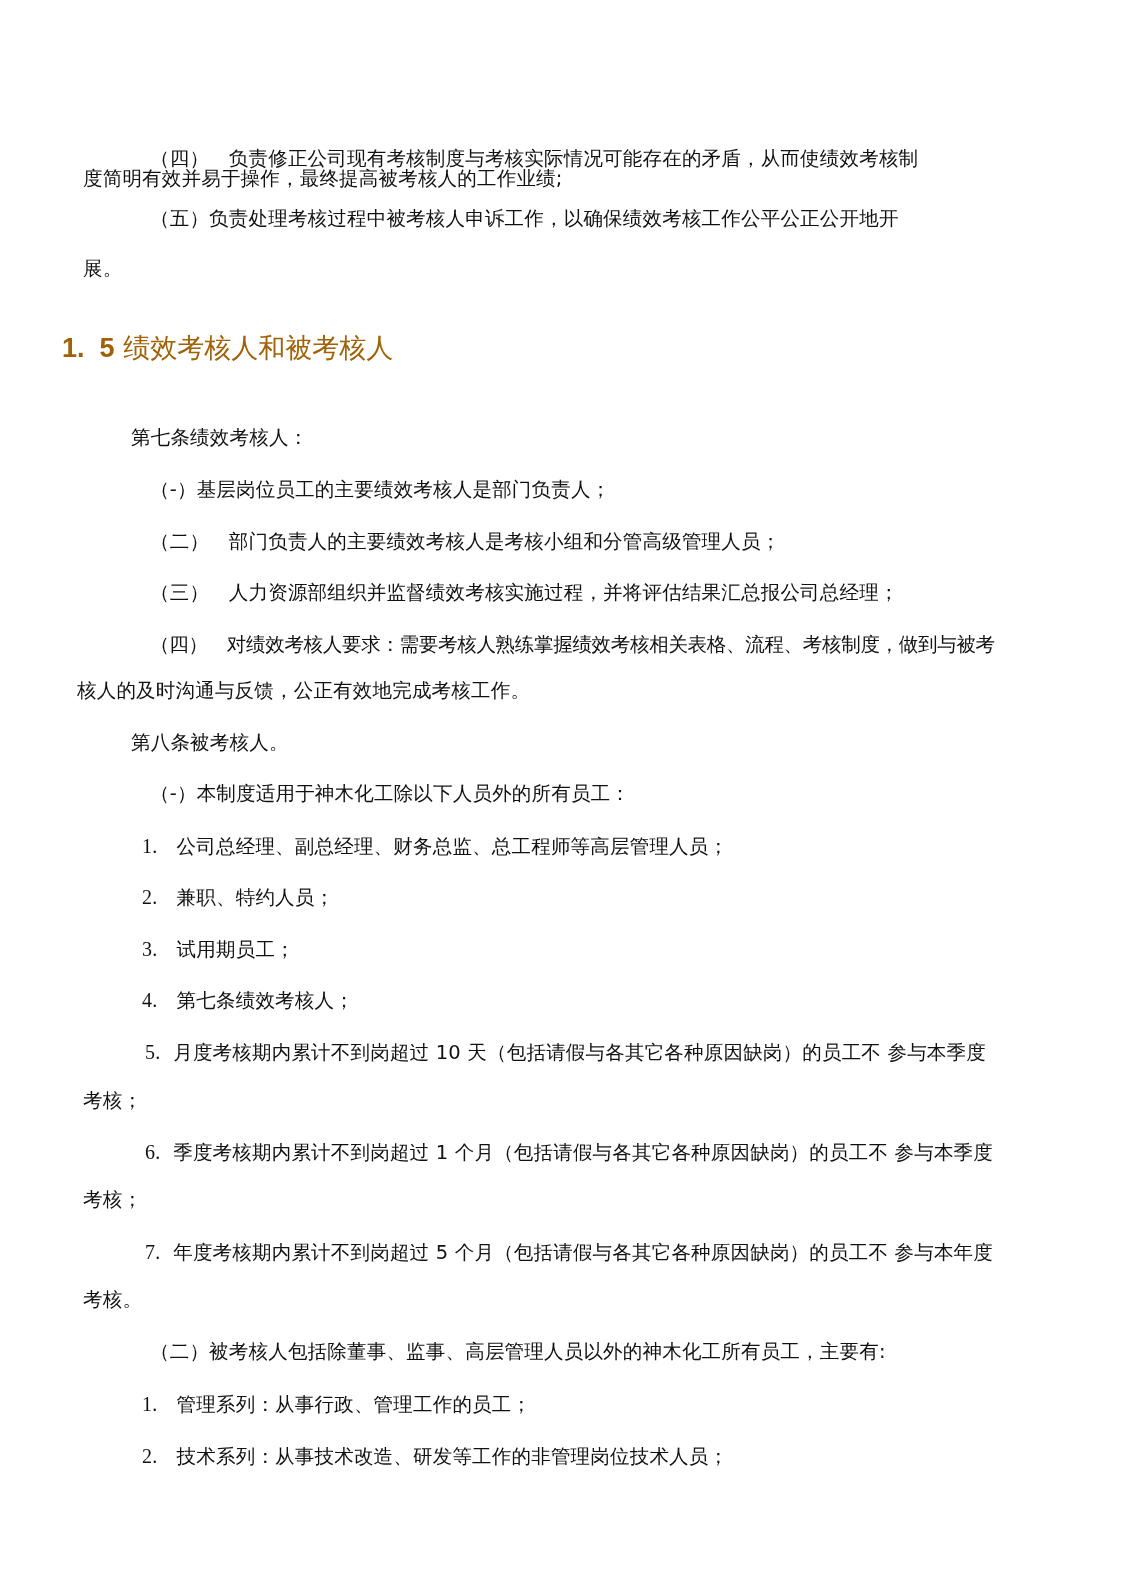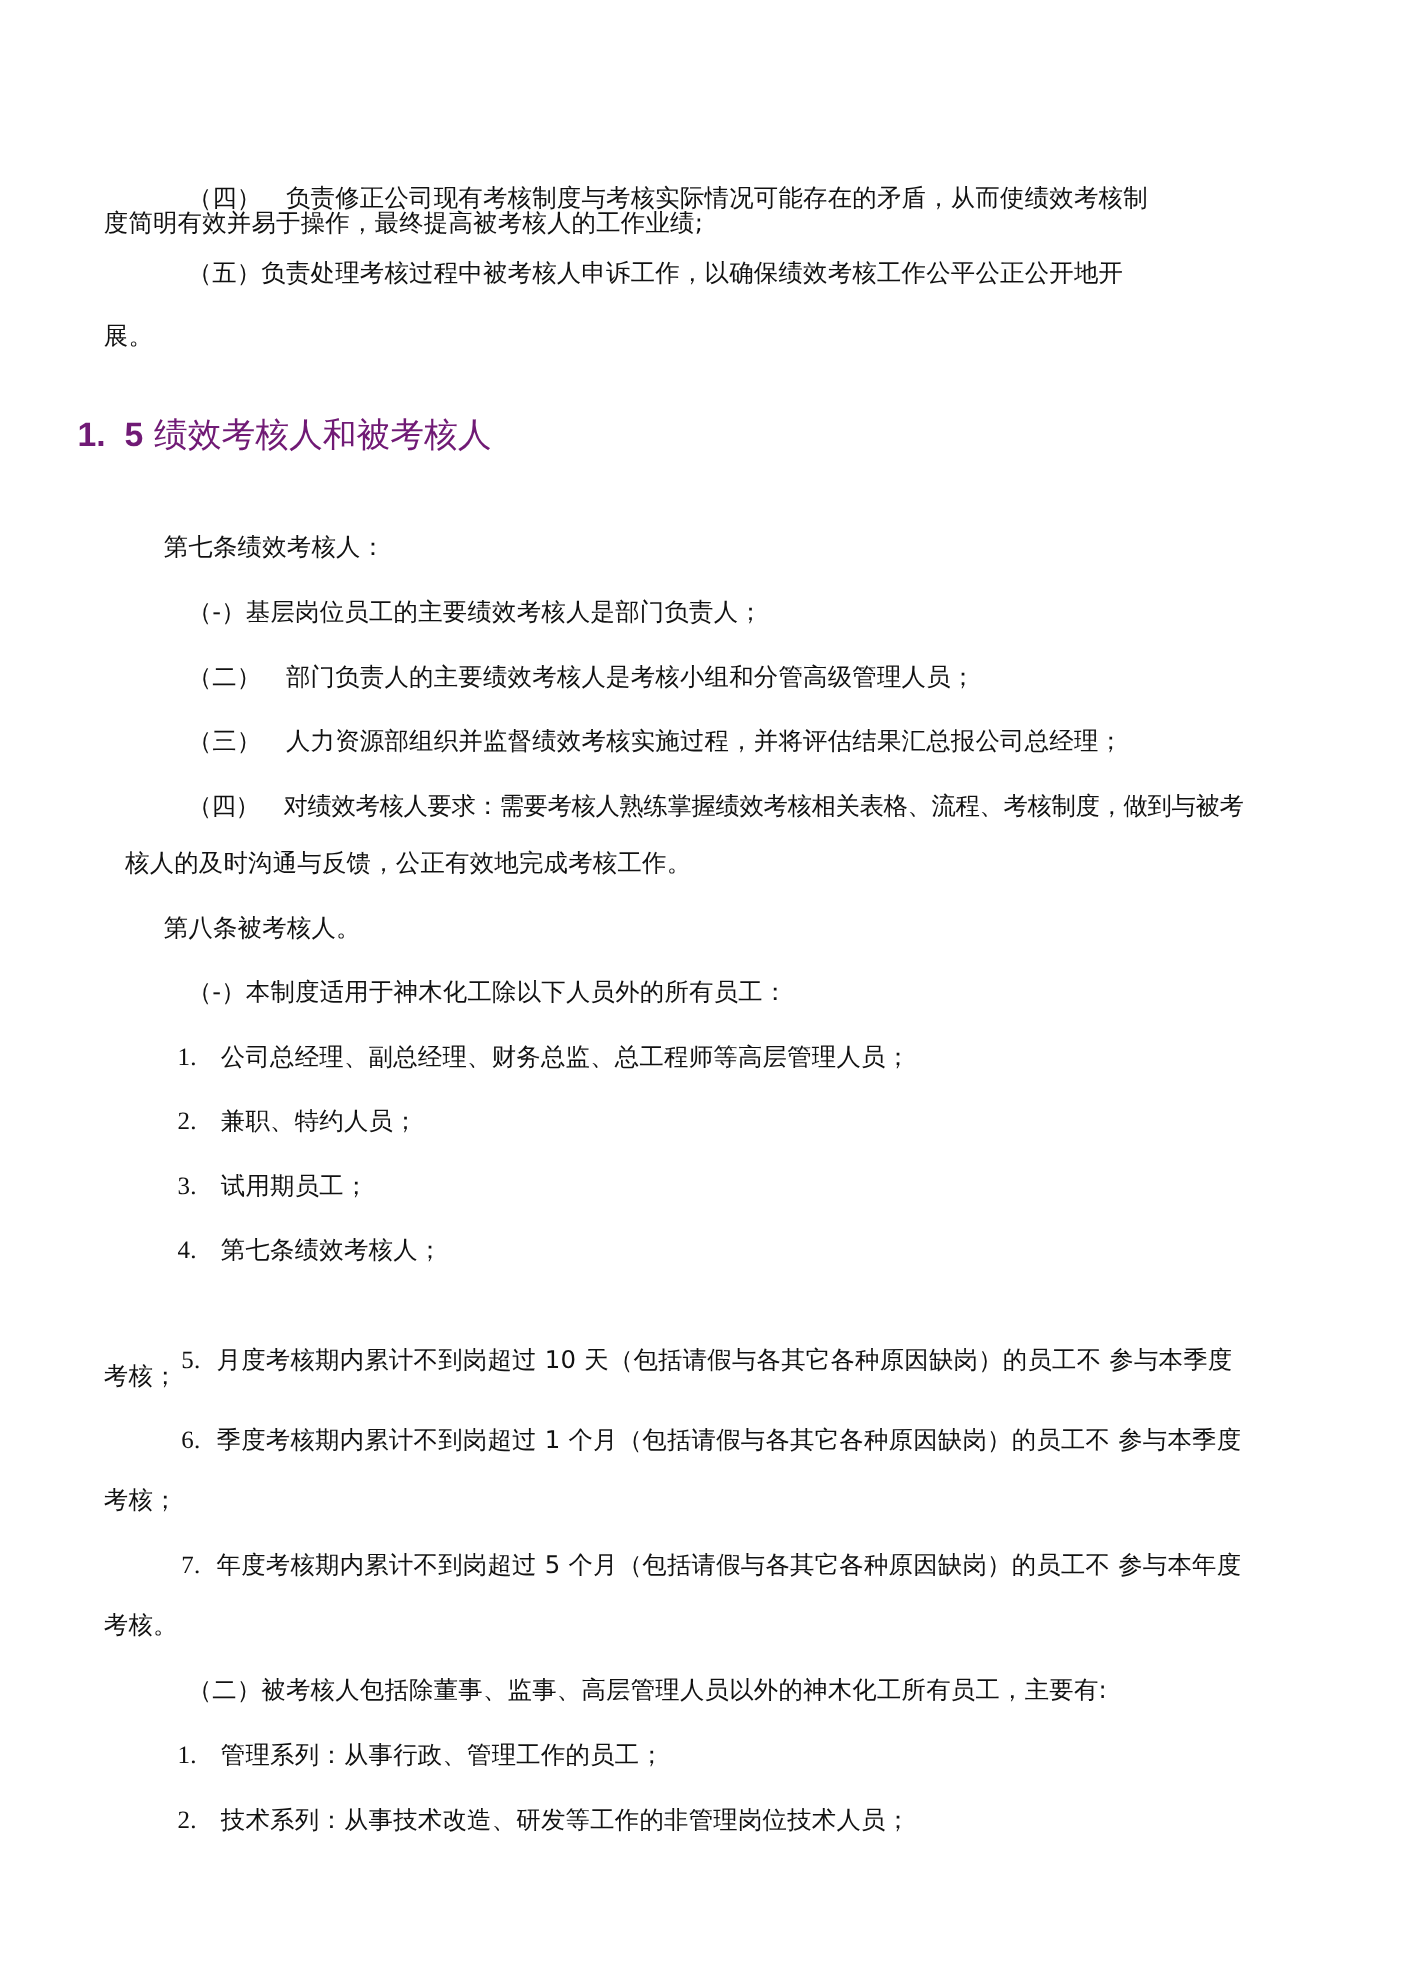--- a/index.html
+++ b/index.html
@@ -20,21 +20,21 @@
     font-size: 19.5px;
     line-height: 26px;
     white-space: nowrap;
     letter-spacing: 0.2px;
   }
   .heading {
     position: absolute;
     font-size: 27px;
     line-height: 34px;
     white-space: nowrap;
-    color: #701a75;
+    color: #a16207;
   }
   .heading .num {
     font-family: "Liberation Sans", sans-serif;
     font-weight: bold;
   }
   .serif-num {
     font-family: "Liberation Serif", serif;
     font-size: 20px;
   }
 </style>
@@ -49,38 +49,38 @@
 <div class="heading" style="left:62px; top:331px;">
   <span class="num" style="white-space:pre;">1.  5</span>
   <span>绩效考核人和被考核人</span>
 </div>
 
 <div class="line" style="left:131px; top:425px;">第七条绩效考核人：</div>
 <div class="line" style="left:150px; top:477px;">（-）基层岗位员工的主要绩效考核人是部门负责人；</div>
 <div class="line" style="left:150px; top:529px;">（二）　部门负责人的主要绩效考核人是考核小组和分管高级管理人员；</div>
 <div class="line" style="left:150px; top:580px;">（三）　人力资源部组织并监督绩效考核实施过程，并将评估结果汇总报公司总经理；</div>
 <div class="line" style="left:150px; top:632px; letter-spacing:-0.3px;">（四）　对绩效考核人要求：需要考核人熟练掌握绩效考核相关表格、流程、考核制度，做到与被考</div>
-<div class="line" style="left:100px; top:678px;text-align:center;">核人的及时沟通与反馈，公正有效地完成考核工作。</div>
+<div class="line" style="left:77px; top:678px;text-align:center;">核人的及时沟通与反馈，公正有效地完成考核工作。</div>
 
 <div class="line" style="left:131px; top:730px;">第八条被考核人。</div>
 <div class="line" style="left:150px; top:781px;">（-）本制度适用于神木化工除以下人员外的所有员工：</div>
 
 <div class="line" style="left:142px; top:833px;">
   <span class="serif-num">1.</span>&nbsp;&nbsp;&nbsp;<span>公司总经理、副总经理、财务总监、总工程师等高层管理人员；</span>
 </div>
 <div class="line" style="left:142px; top:884px;">
   <span class="serif-num">2.</span>&nbsp;&nbsp;&nbsp;<span>兼职、特约人员；</span>
 </div>
 <div class="line" style="left:142px; top:936px;">
   <span class="serif-num">3.</span>&nbsp;&nbsp;&nbsp;<span>试用期员工；</span>
 </div>
 <div class="line" style="left:142px; top:987px;">
   <span class="serif-num">4.</span>&nbsp;&nbsp;&nbsp;<span>第七条绩效考核人；</span>
 </div>
-<div class="line" style="left:145px; top:1039px;margin-top:36px;">
+<div class="line" style="left:145px; top:1039px;">
   <span class="serif-num">5.</span>&nbsp;&nbsp;<span>月度考核期内累计不到岗超过 10 天（包括请假与各其它各种原因缺岗）的员工不 参与本季度</span>
 </div>
 <div class="line" style="left:83px; top:1088px;">考核；</div>
 <div class="line" style="left:145px; top:1139px;">
   <span class="serif-num">6.</span>&nbsp;&nbsp;<span>季度考核期内累计不到岗超过 1 个月（包括请假与各其它各种原因缺岗）的员工不 参与本季度</span>
 </div>
 <div class="line" style="left:83px; top:1187px;">考核；</div>
 <div class="line" style="left:145px; top:1239px;">
   <span class="serif-num">7.</span>&nbsp;&nbsp;<span>年度考核期内累计不到岗超过 5 个月（包括请假与各其它各种原因缺岗）的员工不 参与本年度</span>
 </div>

